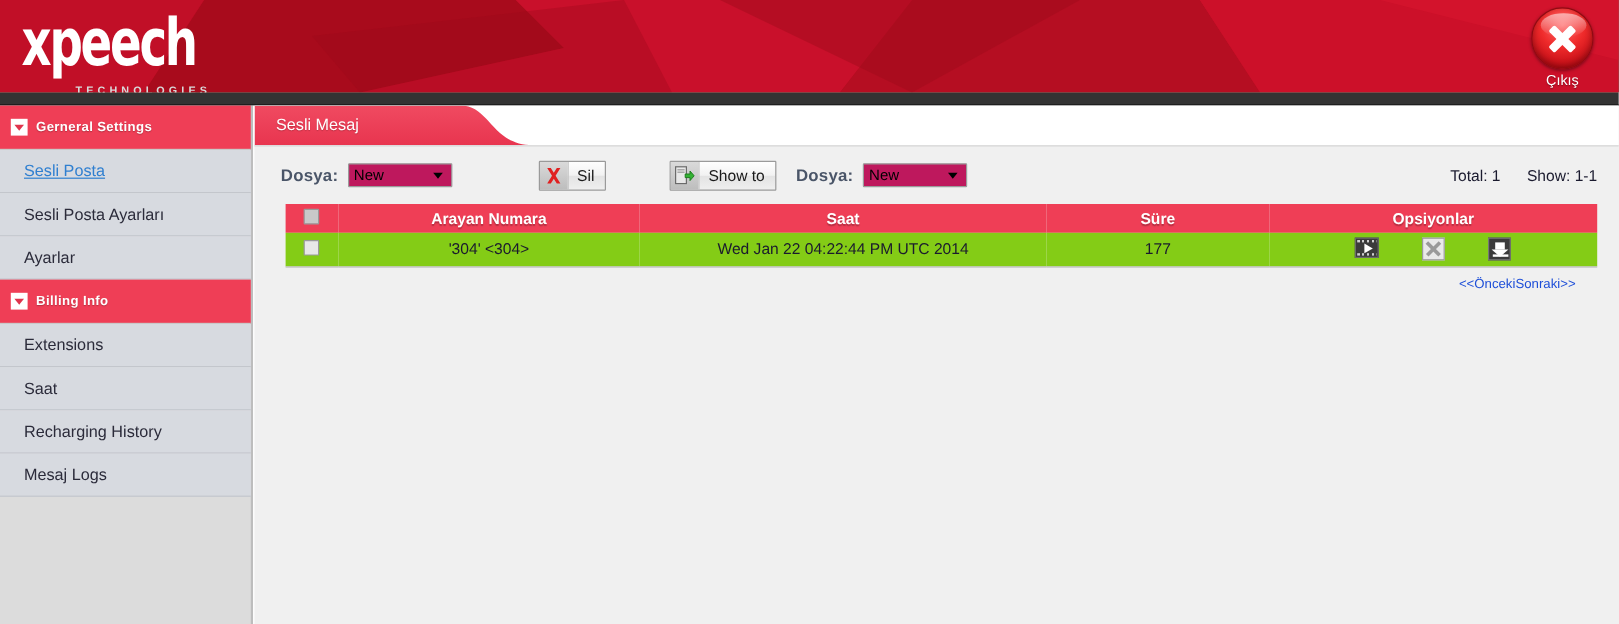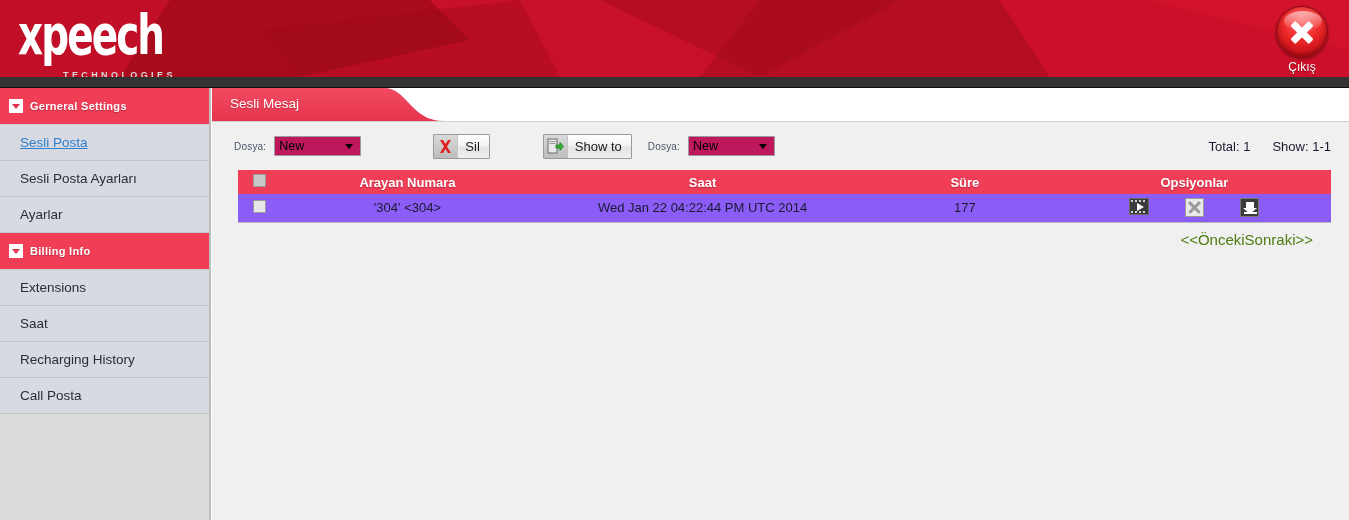--- a/index.html
+++ b/index.html
@@ -156,21 +156,21 @@
     height: 1px; background: #cfcfcf; width: 100%;
   }
 
   .toolbar {
     height: 48px;
     display: flex; align-items: center;
     padding: 0 18px 0 22px;
     position: relative;
   }
   .lbl-dosya {
-    font-size: 10px; font-weight: 400;
+    font-size: 14px; font-weight: 700;
     color: #4a5568; letter-spacing: .2px;
   }
   .sel {
     height: 20px; width: 87px;
     margin-left: 8px;
     border: 1px solid #9b9b9b;
     background: #be185d;
     font-size: 12.5px;
     font-family: "Liberation Sans", sans-serif;
     color: #000;
@@ -215,21 +215,21 @@
   table.grid { width: 100%; border-collapse: collapse; table-layout: fixed; }
   table.grid thead th {
     background: #ef3e56;
     color: #ffffff;
     height: 24px;
     font-size: 13px; font-weight: 700;
     text-shadow: 0 1px 1px rgba(0,0,0,.25);
     border: none;
   }
   table.grid tbody td {
-    background: #8b5cf6;
+    background: #84cc16;
     height: 28px;
     font-size: 13px;
     color: #1a1a2e;
     text-align: center;
     border-bottom: 1px solid #b9b9b9;
   }
   .cb {
     width: 13px; height: 13px;
     background: #c9c9c9;
     border: 1px solid #9a9a9a;
@@ -293,22 +293,22 @@
     border-left: 7px solid transparent;
     border-right: 7px solid transparent;
     border-top: 6px solid #fff;
   }
   .ic-dl .base {
     position: absolute; left: 3px; bottom: 2px;
     width: 13px; height: 2.5px; background: #fff;
   }
   .pager {
     text-align: right;
-    font-size: 15px;
-    color: #4d7c0f;
+    font-size: 11px;
+    color: #1d4ed8;
     padding: 8px 18px 0 0;
   }
 </style>
 </head>
 <body>
 
 <div class="header">
   <svg class="header-facets" viewBox="0 0 1349 77" preserveAspectRatio="none">
     <defs>
       <linearGradient id="hg" x1="0" y1="0" x2="0" y2="1">
@@ -366,21 +366,21 @@
     <div class="side-item">
       <span>Extensions</span>
     </div>
     <div class="side-item">
       <span>Saat</span>
     </div>
     <div class="side-item">
       <span>Recharging History</span>
     </div>
     <div class="side-item">
-      <span>Call Posta</span>
+      <span>Mesaj Logs</span>
     </div>
     <div class="side-filler"></div>
   </nav>
 
   <section class="main">
 
     <div class="tabbar">
       <svg class="tab-shape" viewBox="0 0 300 33" preserveAspectRatio="none">
         <defs>
           <linearGradient id="tg" x1="0" y1="0" x2="0" y2="1">

